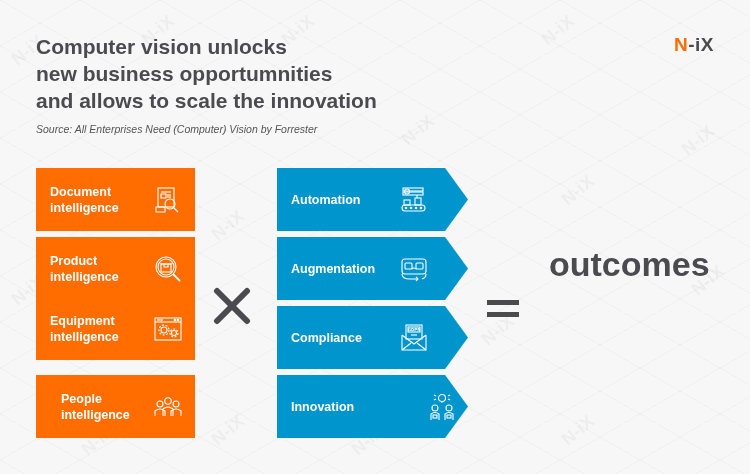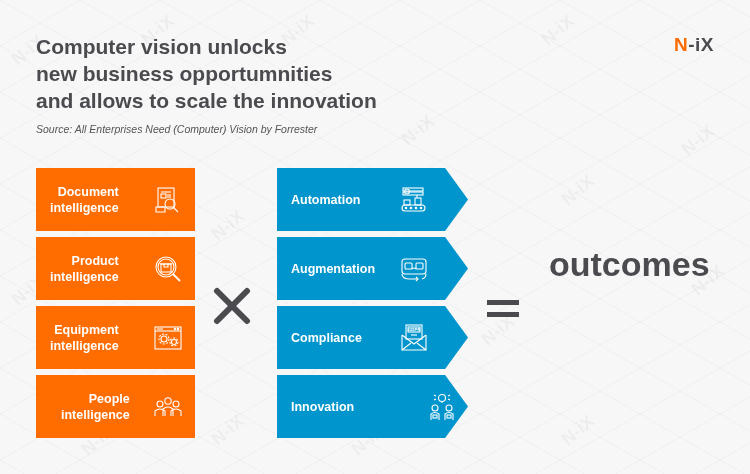--- a/index.html
+++ b/index.html
@@ -60,21 +60,20 @@
     color: #fff;
     display: flex;
     align-items: center;
     justify-content: space-between;
     padding: 0 12px 0 14px;
   }
   .orange-box .label {
     font-size: 12.5px;
     font-weight: bold;
     line-height: 16px;
-    text-align: right;
   }
   .orange-box .label span { display: block; }
   .icon { width: 30px; height: 30px; flex: none; }
   .icon svg { width: 100%; height: 100%; display: block; }
 
   .blue-arrow {
     position: absolute;
     left: 277px;
     width: 191px;
     height: 63px;
@@ -172,21 +171,21 @@
       <circle cx="13" cy="13" r="10"></circle>
       <circle cx="13" cy="13" r="8"></circle>
       <rect x="8" y="10" width="10" height="8"></rect>
       <line x1="7" y1="10" x2="19" y2="10"></line>
       <path d="M11 10 v3 h4 v-3"></path>
       <line x1="20" y1="20" x2="27" y2="27" stroke-width="1.8"></line>
     </svg>
   </div>
 </div>
 
-<div class="orange-box" style="top:306px;">
+<div class="orange-box" style="top:297px;">
   <div class="label">
     <span>Equipment</span>
     <span>intelligence</span>
   </div>
   <div class="icon">
     <svg viewBox="0 0 30 30" fill="none" stroke="#fff" stroke-width="1.1">
       <rect x="2" y="4" width="26" height="22"></rect>
       <line x1="2" y1="8" x2="28" y2="8"></line>
       <line x1="4" y1="6" x2="10" y2="6"></line>
       <circle cx="22" cy="6" r="0.8"></circle>

